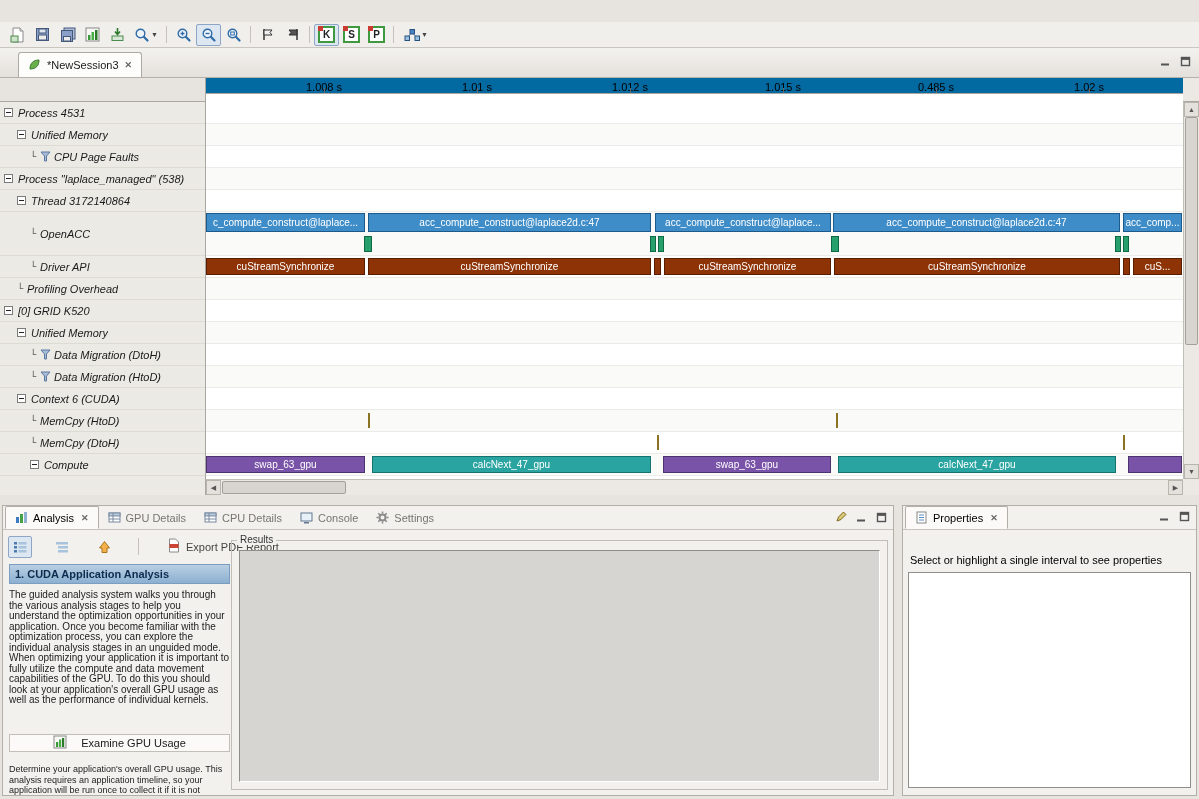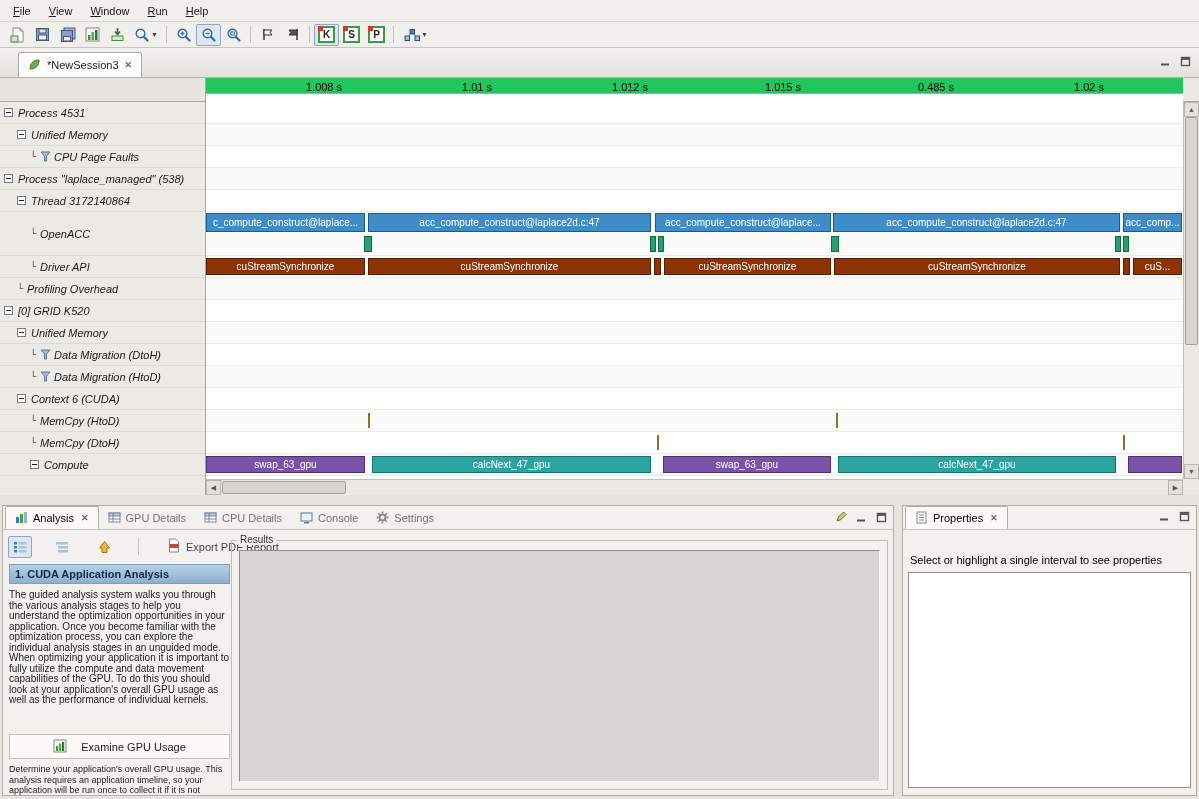--- a/index.html
+++ b/index.html
@@ -30,21 +30,21 @@
                display:flex; align-items:flex-end; }
   .editor-tab { height:25px; margin-left:18px; background:#fdfdfc; border:1px solid #aeaaa3; border-bottom:none;
                 border-radius:3px 3px 0 0; display:flex; align-items:center; padding:0 9px; gap:6px; }
   .tab-close { font-size:9px; color:#666; font-weight:bold; cursor:default; }
   .winbtns { position:absolute; right:8px; top:8px; display:flex; gap:9px; }
 
   
   .timeline { position:absolute; top:78px; left:0; right:0; height:417px; background:#fff; }
   .tl-corner { position:absolute; left:0; top:0; width:206px; height:24px; background:#e7e4df;
                border-bottom:1px solid #aaa7a2; border-right:1px solid #aaa7a2; }
-  .tl-ruler { position:absolute; left:206px; right:16px; top:0; height:16px; background:#22c55e;
+  .tl-ruler { position:absolute; left:206px; right:16px; top:0; height:16px; background:#0369a1;
               border-bottom:1px solid #aaa7a2; overflow:hidden;text-decoration:underline; }
   .tick-label { position:absolute; top:3px; transform:translateX(-50%); font-size:11px; color:#000; white-space:nowrap; }
   .tick-mark { position:absolute; bottom:0; width:1px; height:5px; background:#666; }
   .tr-corner { position:absolute; right:0; top:0; width:16px; height:24px; background:#ece9e4; border-bottom:1px solid #aaa7a2; }
 
   .tl-tree { position:absolute; left:0; top:24px; width:206px; bottom:16px; background:#eceae5;
              border-right:1px solid #aaa7a2; overflow:hidden; }
   .tree-row { position:relative; display:flex; align-items:center; border-bottom:1px solid #dedbd5;font-style:italic; }
   .tpad { display:inline-block; height:1px; flex:none; }
   .minusbox { width:9px; height:9px; flex:none; border:1px solid #7b7b7b; background:#fff; position:relative; margin-right:5px; }
@@ -87,39 +87,32 @@
 
   .results { position:absolute; left:228px; top:34px; right:5px; bottom:5px; border:1px solid #c1beb8; }
   .results-legend { position:absolute; top:-7px; left:5px; background:#f3f1ee; padding:0 3px; font-size:10px; color:#333; }
   .results-inner { position:absolute; left:7px; top:9px; right:7px; bottom:7px; background:#d7d5d1;
                    border-top:1px solid #8f8d89; border-left:1px solid #8f8d89; border-right:1px solid #fff; border-bottom:1px solid #fff; }
 
   .sec-header { position:absolute; left:6px; top:58px; width:221px; height:20px;
                 background:linear-gradient(#b9cfe3,#8cb0d1); border:1px solid #7b9dbf; color:#0d2b4e;
                 font-weight:bold; font-size:11px; display:flex; align-items:center; padding:0 5px; }
   .sec-body { position:absolute; left:6px; top:84px; width:221px; font-size:10px; line-height:10.5px; color:#1c1c1c; }
-  .examine-btn { position:absolute; left:6px; top:228px; width:221px; height:25px; background:#fbfaf8;
+  .examine-btn { position:absolute; left:6px; top:228px; width:221px; height:18px; background:#fbfaf8;
                  border:1px solid #c2bfb9; display:flex; align-items:center; justify-content:center; gap:14px; font-size:11px; }
   .examine-desc { position:absolute; left:6px; top:258px; width:222px; font-size:9px; line-height:10.5px; color:#1c1c1c; }
 
   .props-hint { position:absolute; left:7px; top:48px; right:6px; font-size:11px; color:#000; }
   .props-box { position:absolute; left:5px; top:66px; right:5px; bottom:7px; background:#fff; border:1px solid #908e8a; }
 </style>
 </head>
 <body>
 
 <div class="app">
 
-  <div class="menubar">
-      <div class="menu-item">File</div>
-      <div class="menu-item">View</div>
-      <div class="menu-item">Window</div>
-      <div class="menu-item">Run</div>
-      <div class="menu-item">Help</div>
-    </div>
 
   <div class="toolbar">
     <div class="tbtn">
         <svg width="15" height="16">
           <path d="M3 1h7l3 3v11H3z" fill="#fff" stroke="#8a8a8a"></path>
           <path d="M10 1v3h3" fill="#e4e4e4" stroke="#8a8a8a"></path>
           <rect x="1" y="9" width="7" height="6" fill="#cfe4cd" stroke="#4a8a4a"></rect>
         </svg>
       </div>
     <div class="tbtn">

